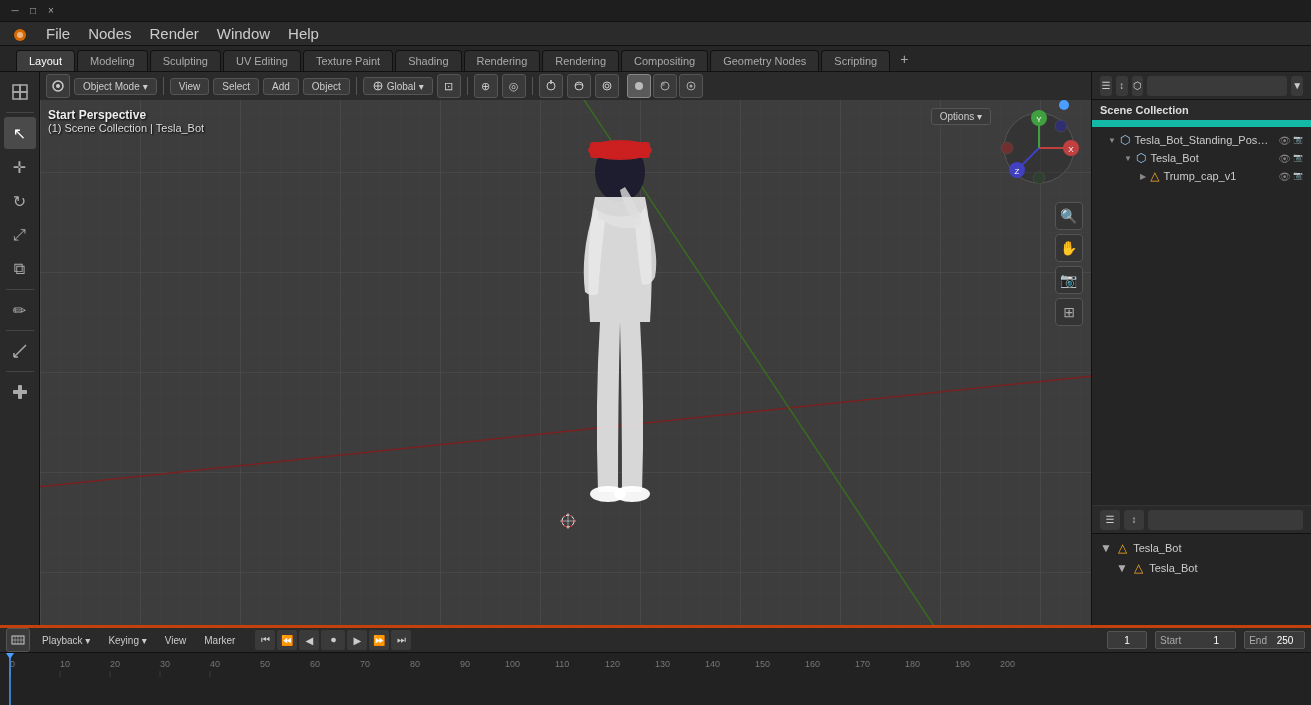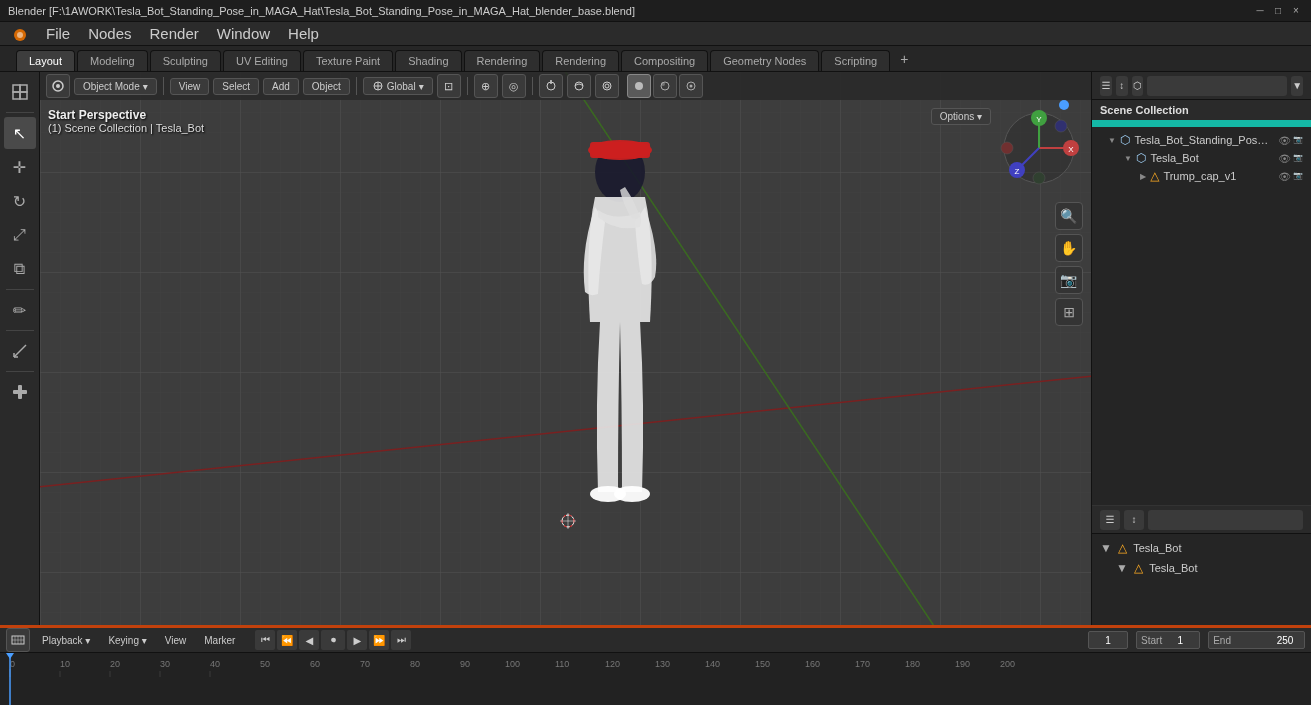--- a/index.html
+++ b/index.html
@@ -442,21 +442,20 @@
     .frame-label {
       font-size: 10px;
       color: #aaa;
     }
 
   </style>
 </head>
 <body>
 
 <div id="title-bar">
-  <span class="title-text">Blender [F:\1AWORK\Tesla_Bot_Standing_Pose_in_MAGA_Hat\Tesla_Bot_Standing_Pose_in_MAGA_Hat_blender_base.blend]</span>
   <div class="window-controls">
     <div class="win-btn">─</div>
     <div class="win-btn">□</div>
     <div class="win-btn">×</div>
   </div>
 </div>
 
 <div id="menu-bar">
   <div class="menu-item">
     <svg width="16" height="16" viewBox="0 0 16 16" style="vertical-align:middle;">
@@ -775,27 +774,27 @@
         <div class="tl-ctrl-btn">⏪</div>
         <div class="tl-ctrl-btn">◀</div>
         <div class="tl-ctrl-btn" style="width:24px;">⏺</div>
         <div class="tl-ctrl-btn">▶</div>
         <div class="tl-ctrl-btn">⏩</div>
         <div class="tl-ctrl-btn">⏭</div>
       </div>
 
       <div id="frame-counter">
         <input class="frame-input" value="1" style="">
-        <div style="display:flex; align-items:center; gap:3px; background:#3a3a3a; border:1px solid #555; border-radius:2px; padding:0 4px; height:18px;">
+        <div style="display:flex; align-items:center; gap:20px; background:#3a3a3a; border:1px solid #555; border-radius:2px; padding:0 4px; height:18px;">
           <span class="frame-label">Start</span>
           <input class="frame-input" value="1" style="width: 30px; border: none; background: transparent;">
         </div>
         <div style="display:flex; align-items:center; gap:3px; background:#3a3a3a; border:1px solid #555; border-radius:2px; padding:0 4px; height:18px;">
           <span class="frame-label">End</span>
-          <input class="frame-input" value="250" style="width: 30px; border: none; background: transparent; margin-left: 36px;">
+          <input class="frame-input" value="250" style="width: 30px; border: none; background: transparent;">
         </div>
       </div>
     </div>
 
     <div id="timeline-track">
       <svg width="100%" height="100%">
 
         <text x="10" y="14" fill="#777" font-size="9">0</text>
         <text x="60" y="14" fill="#777" font-size="9">10</text>
         <text x="110" y="14" fill="#777" font-size="9">20</text>

